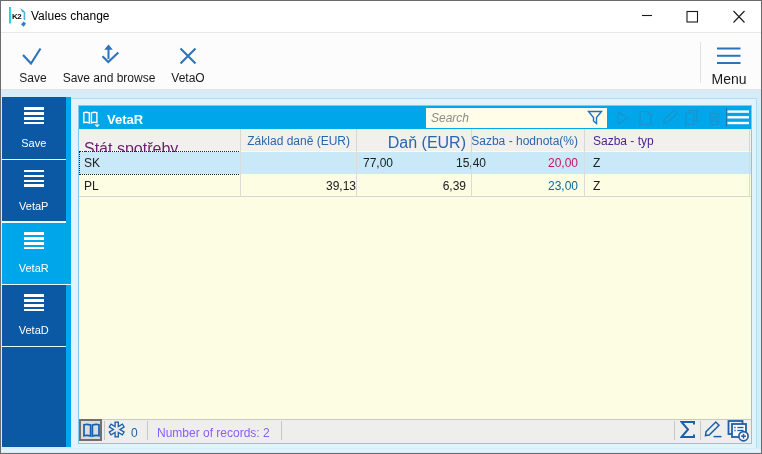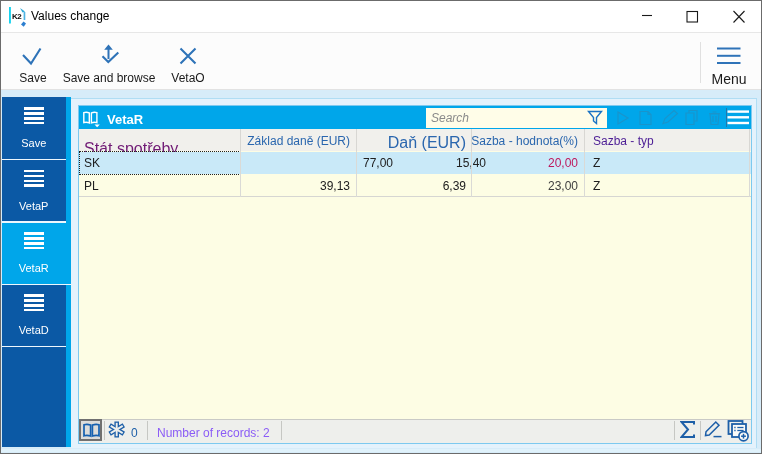--- a/index.html
+++ b/index.html
@@ -128,23 +128,23 @@
 <div class="abs" style="left:79px;top:151.5px;width:671.5px;height:22.5px;background:#c9e9f8;"></div>
 <div class="abs" style="left:84px;top:156px;font-size:12px;color:#202020;">SK</div>
 <div class="abs" style="left:240px;top:156px;width:110px;text-align:right;font-size:12px;color:#202020;margin-left:43px;">77,00</div>
 <div class="abs" style="left:376px;top:156px;width:110px;text-align:right;font-size:12px;color:#202020;">15,40</div>
 <div class="abs" style="left:471px;top:156px;width:107px;text-align:right;font-size:12px;color:#be185d;">20,00</div>
 <div class="abs" style="left:593px;top:156px;font-size:12px;color:#202020;">Z</div>
 <div class="abs" style="left:78.5px;top:150.5px;width:162.5px;height:24.5px;border:1px dotted #222;box-sizing:border-box;"></div>
 
 <div class="abs" style="left:79px;top:174.5px;width:671.5px;height:22px;border-bottom:1px solid #d6d6d2;box-sizing:border-box;"></div>
 <div class="abs" style="left:84px;top:179px;font-size:12px;color:#202020;">PL</div>
-<div class="abs" style="left:240px;top:179px;width:110px;text-align:right;font-size:12px;color:#202020;">39,13</div>
+<div class="abs" style="left:240px;top:179px;width:110px;text-align:right;font-size:12px;color:#202020;padding-left:6px;">39,13</div>
 <div class="abs" style="left:356px;top:179px;width:110px;text-align:right;font-size:12px;color:#202020;">6,39</div>
-<div class="abs" style="left:471px;top:179px;width:107px;text-align:right;font-size:12px;color:#404040;">23,00</div>
+<div class="abs" style="left:471px;top:179px;width:107px;text-align:right;font-size:12px;color:#0369a1;">23,00</div>
 <div class="abs" style="left:593px;top:179px;font-size:12px;color:#202020;">Z</div>
 
 <div class="abs" style="left:240px;top:129px;width:1px;height:22px;background:#d8d7d3;"></div>
 <div class="abs" style="left:240px;top:151px;width:1px;height:45.5px;background:#dadad6;"></div>
 <div class="abs" style="left:356px;top:129px;width:1px;height:22px;background:#d8d7d3;"></div>
 <div class="abs" style="left:356px;top:151px;width:1px;height:45.5px;background:#dadad6;"></div>
 <div class="abs" style="left:471px;top:129px;width:1px;height:22px;background:#d8d7d3;"></div>
 <div class="abs" style="left:471px;top:151px;width:1px;height:45.5px;background:#dadad6;"></div>
 <div class="abs" style="left:584px;top:129px;width:1px;height:22px;background:#d8d7d3;"></div>
 <div class="abs" style="left:584px;top:151px;width:1px;height:45.5px;background:#dadad6;"></div>

